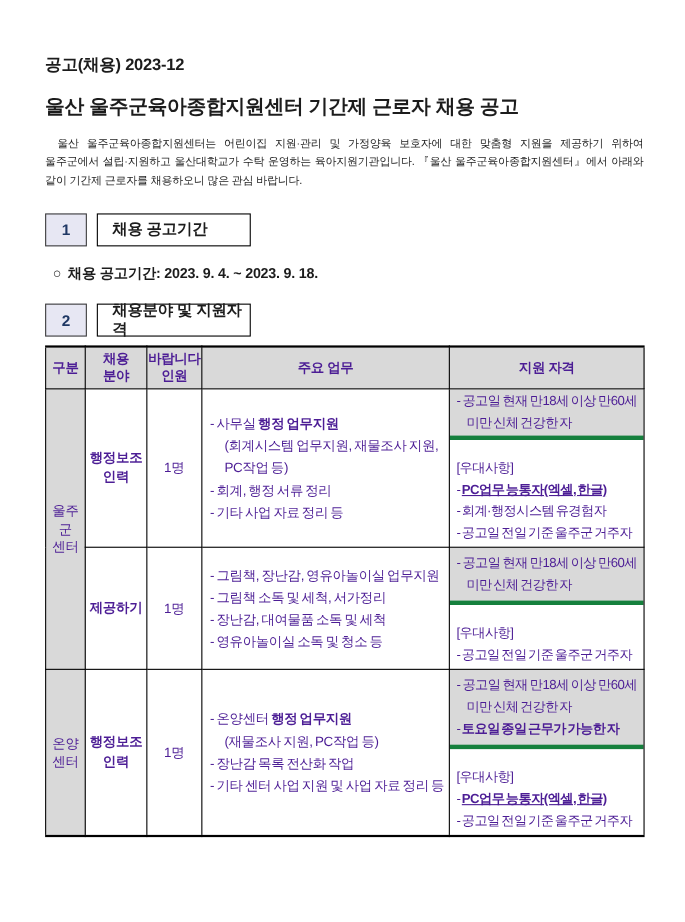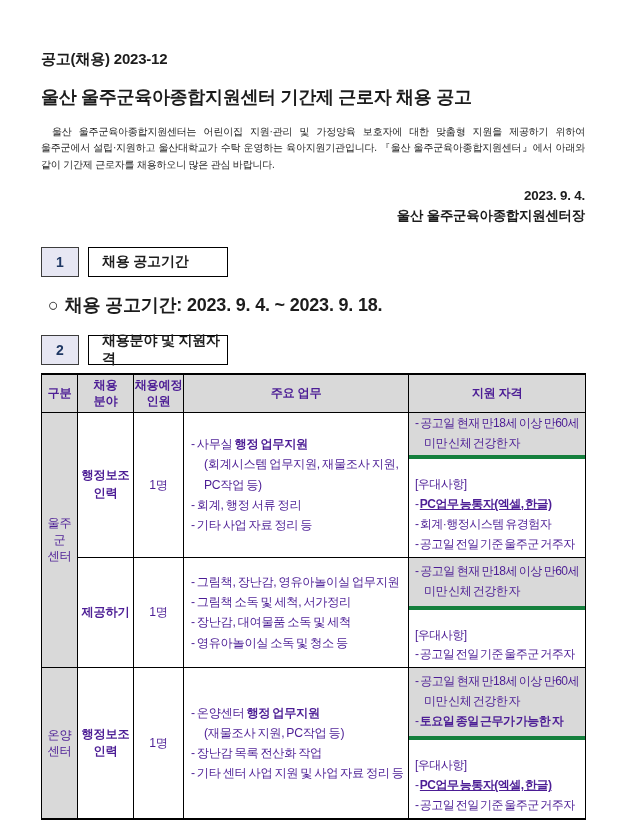--- a/index.html
+++ b/index.html
@@ -18,21 +18,21 @@
   .date-block{margin-top:13px;text-align:right;font-weight:700;font-size:13.4px;line-height:1.5;letter-spacing:-0.2px;}
 
   .sec{display:flex;align-items:stretch;gap:9px;height:30px;box-sizing:border-box;}
   .sec1{margin-top:21px;}
   .sec2{margin-top:18px;}
   .sec-num{width:38px;box-sizing:border-box;background:#e7e7f3;border:1.6px solid #3d3d3d;
     display:flex;align-items:center;justify-content:center;font-weight:700;font-size:14px;color:#1f3864;}
   .sec-box{width:140px;box-sizing:border-box;border:1.6px solid #000;display:flex;align-items:center;
     padding-left:13px;font-weight:700;font-size:14px;letter-spacing:-0.2px;}
 
-  .period-line{margin:16px 0 16px 7px;font-weight:700;font-size:18px;letter-spacing:-0.2px;}
+  .period-line{margin:16px 0 16px 7px;font-weight:700;font-size:13px;letter-spacing:-0.2px;}
   .period-line .circ{font-weight:400;margin-right:6px;}
 
   table.recruit{
     margin-top:8px;width:545px;table-layout:fixed;border-collapse:collapse;
     border-top:2.2px solid #000;border-bottom:2.2px solid #000;
     font-size:12.2px;line-height:1.66;letter-spacing:-0.2px;color:#4c1d95;
   }
   table.recruit th,table.recruit td{border:1px solid #000;box-sizing:border-box;}
   table.recruit th{
     background:#d9d9d9;font-weight:700;text-align:center;vertical-align:middle;
@@ -55,24 +55,20 @@
 <body>
 
 <div class="page">
 
   <div class="notice-no">공고(채용) 2023-12</div>
 
   <div class="doc-title">울산 울주군육아종합지원센터 기간제 근로자 채용 공고</div>
 
   <div class="intro">울산 울주군육아종합지원센터는 어린이집 지원·관리 및 가정양육 보호자에 대한 맞춤형 지원을 제공하기 위하여 울주군에서 설립·지원하고 울산대학교가 수탁 운영하는 육아지원기관입니다. 『울산 울주군육아종합지원센터』에서 아래와 같이 기간제 근로자를 채용하오니 많은 관심 바랍니다.</div>
 
-  <div class="date-block">
-    <div>2023. 9. 4.</div>
-    <div>울산 울주군육아종합지원센터장</div>
-  </div>
 
   <div class="sec sec1">
     <div class="sec-num">1</div>
     <div class="sec-box">채용 공고기간</div>
   </div>
 
   <div class="period-line">
     <span class="circ">○</span><span>채용 공고기간: 2023. 9. 4. ~ 2023. 9. 18.</span>
   </div>
 
@@ -87,21 +83,21 @@
         <col style="width:56px">
         <col style="width:50px">
         <col style="width:225px">
         <col>
     </colgroup>
     <thead>
       <tr>
         <th>구분</th>
         <th>채용
 분야</th>
-        <th>채용예정
+        <th>바랍니다
 인원</th>
         <th>주요 업무</th>
         <th>지원 자격</th>
       </tr>
     </thead>
     <tbody>
       <tr class="r1">
         <td class="group" rowspan="2">울주군
 센터</td>
         <td class="field">행정보조

